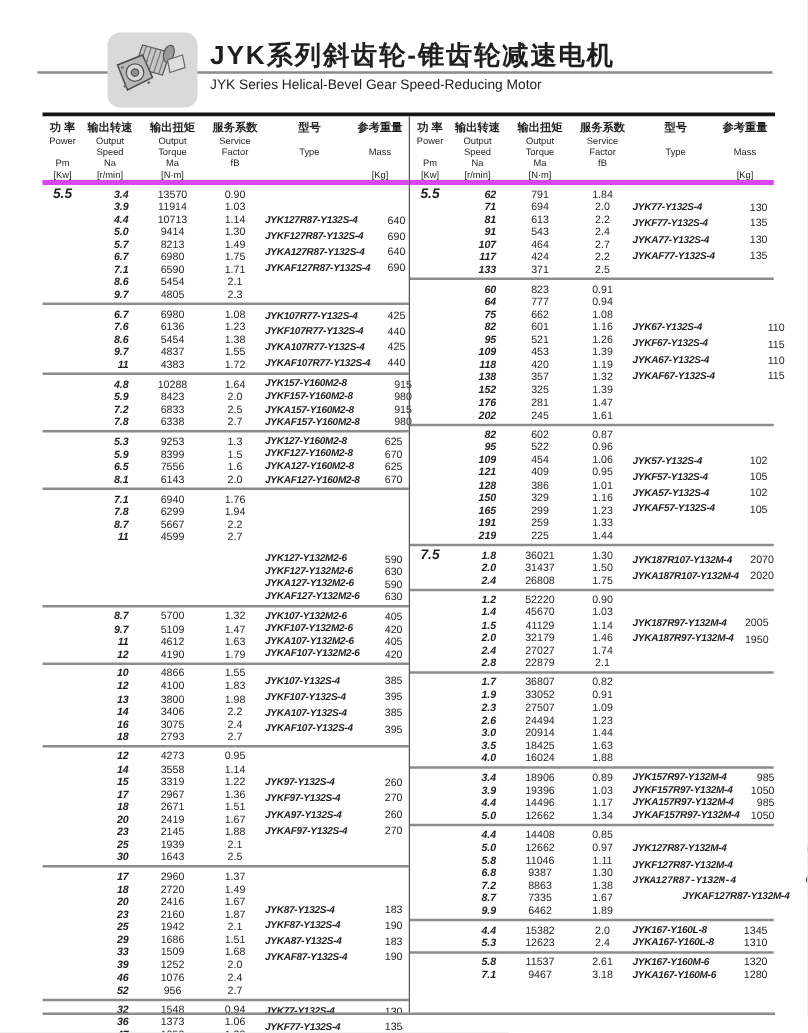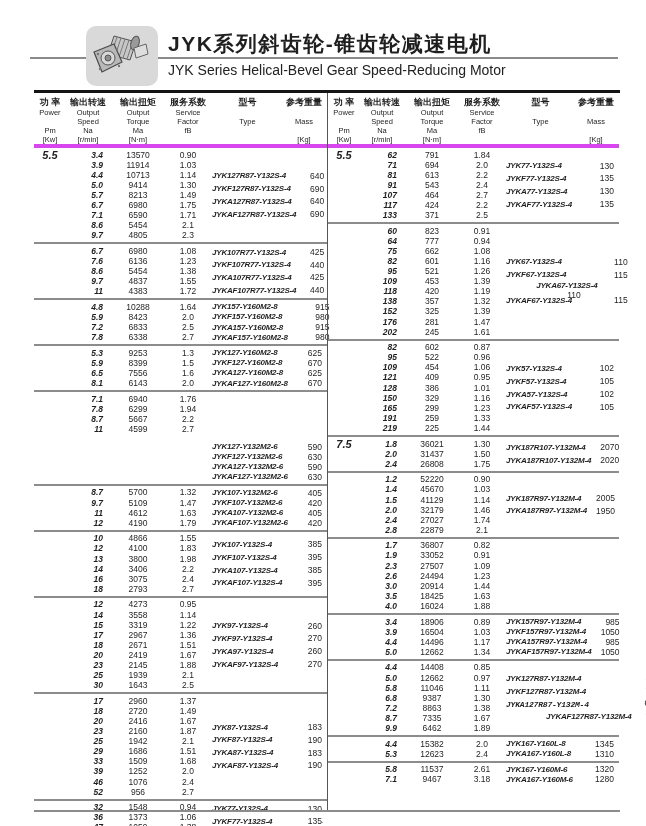--- a/index.html
+++ b/index.html
@@ -10,21 +10,21 @@
     color:#1f1f1f; overflow:hidden;
   }
   
   .title-rule { position:absolute; left:30px; top:57px; width:588px; height:2px; background:#8a8a8a; z-index:1; }
   .icon-wrap {
     position:absolute; left:86px; top:26px; width:72px; height:60px;
     background:#d9d9d9; border-radius:10px; z-index:2;
     display:flex; align-items:center; justify-content:center;
   }
   .title-zh { position:absolute; left:168px; top:30px; font-size:21px; font-weight:bold; letter-spacing:1.5px; z-index:2; white-space:nowrap; }
-  .title-en { position:absolute; left:168px; top:62px; font-size:14px; color:#222; z-index:2; white-space:nowrap; }
+  .title-en { position:absolute; left:168px; top:62px; font-size:11px; color:#222; z-index:2; white-space:nowrap; }
   
   .table {
     position:absolute; left:34px; top:90px; width:586px; height:720px;
     border-top:3px solid #141414; display:flex; align-items:stretch;
   }
   .half { width:293px; display:flex; flex-direction:column; }
   .half.right { border-left:1px solid #555; width:292px; }
   
   .half-header { height:55px; border-bottom:4px solid #d946ef; display:flex; padding-top:4px; flex-shrink:0; }
   .hc { display:flex; flex-direction:column; align-items:center; font-size:7.5px; line-height:9px; color:#1f1f1f; }
@@ -822,21 +822,21 @@
             </div>
             <div class="g-types">
               <div class="t-row" style="height: 12.8px; gap: 38px;">
                 <span class="t-name">JYK67-Y132S-4</span>
                 <span class="t-mass">110</span>
               </div>
               <div class="t-row" style="height: 12.8px;">
                 <span class="t-name">JYKF67-Y132S-4</span>
                 <span class="t-mass">115</span>
               </div>
-              <div class="t-row" style="height: 12.8px; flex-direction: column;">
+              <div class="t-row" style="height: 12.8px;">
                 <span class="t-name">JYKA67-Y132S-4</span>
                 <span class="t-mass">110</span>
               </div>
               <div class="t-row" style="height: 12.8px;">
                 <span class="t-name">JYKAF67-Y132S-4</span>
                 <span class="t-mass">115</span>
               </div>
             </div>
           </div>
           <div class="group">
@@ -1025,21 +1025,21 @@
           <div class="group">
             <div class="g-power"></div>
             <div class="g-rows">
               <div class="g-row">
                 <span class="g-speed">3.4</span>
                 <span class="g-torque">18906</span>
                 <span class="g-factor">0.89</span>
               </div>
               <div class="g-row">
                 <span class="g-speed">3.9</span>
-                <span class="g-torque">16504</span>
+                <span class="g-torque">19396</span>
                 <span class="g-factor">1.03</span>
               </div>
               <div class="g-row">
                 <span class="g-speed">4.4</span>
                 <span class="g-torque">14496</span>
                 <span class="g-factor">1.17</span>
               </div>
               <div class="g-row">
                 <span class="g-speed">5.0</span>
                 <span class="g-torque">12662</span>

